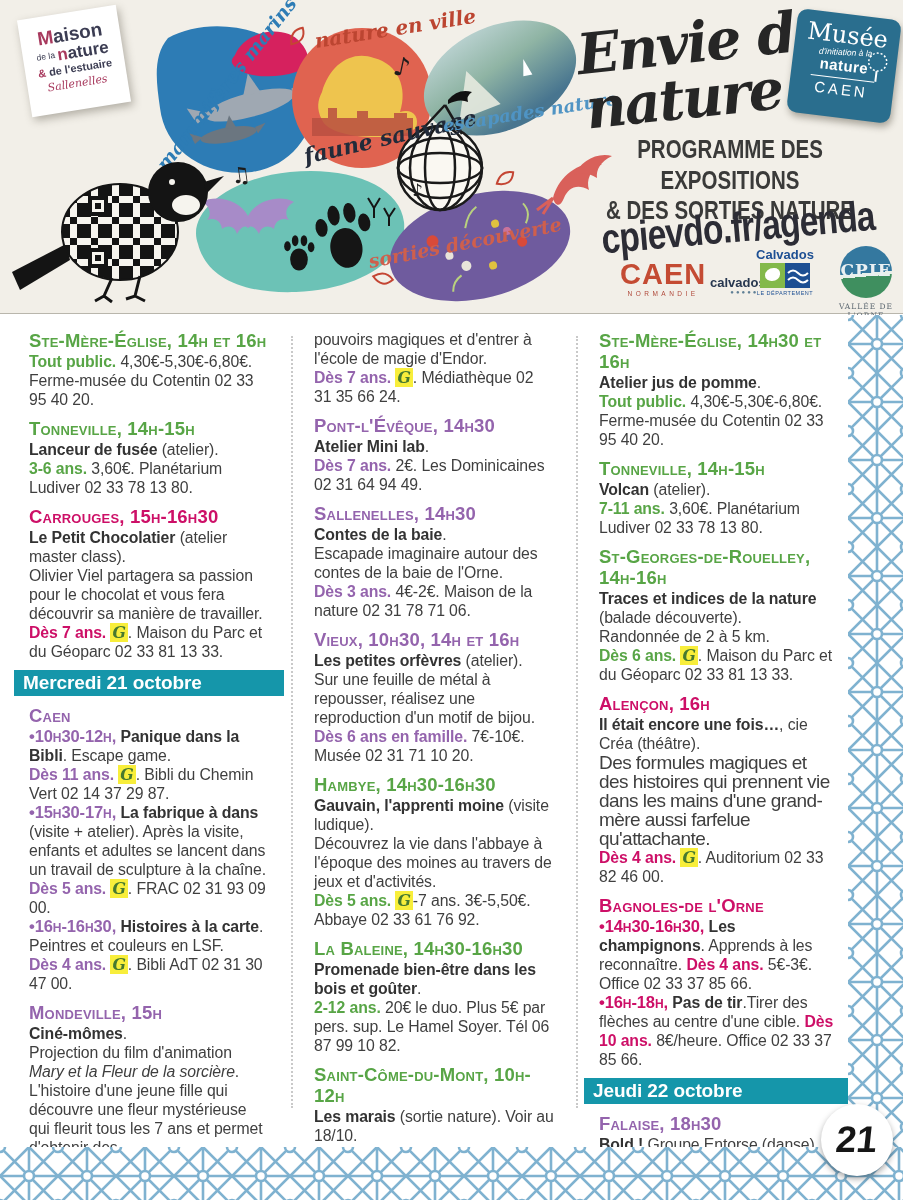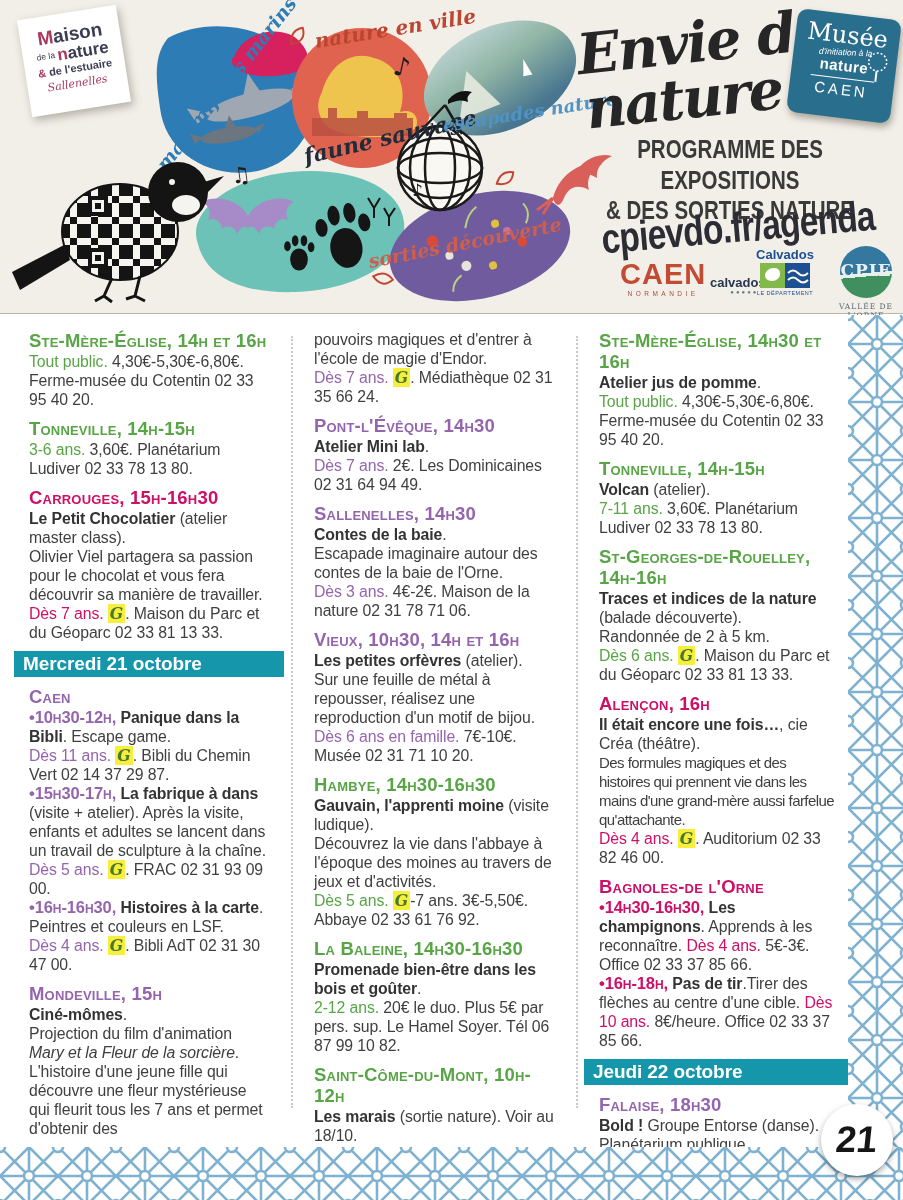--- a/index.html
+++ b/index.html
@@ -74,25 +74,25 @@
   .city{font-size:18.5px;line-height:21px;font-weight:700;font-variant:small-caps;
         letter-spacing:.2px;margin:9px 0 1px;}
   .col > .event:first-child .city{margin-top:0;}
   .event{margin:0 15px 9px;}
   .para{margin:0;}
   .event.green .city,.event.green .sa,.event.green .st{color:#58a546;}
   .event.purple .city,.event.purple .sa,.event.purple .st{color:#9464ad;}
   .event.pink .city,.event.pink .sa,.event.pink .st{color:#cd0f67;}
   .sb{font-weight:700;color:#333;}
   .si{font-style:italic;}
-  .sa{font-weight:400;}
+  .sa{font-weight:700;}
   .st{font-weight:700;font-variant:small-caps;font-size:16.5px;}
   .sg{background:#f8ee3b;color:#47792f;font-family:"DejaVu Serif",serif;font-style:italic;
       font-weight:700;padding:0 2px;}
-  .cond{font-size:15px;letter-spacing:-0.55px;}
+  .cond{font-size:19px;letter-spacing:-0.55px;}
   .day-banner{background:#1596aa;color:#fff;font-size:19px;font-weight:700;
       padding:3px 0 4px 9px;margin:7px 0 7px;}
 
   
   .pat{position:absolute;}
   .pat-right{right:0;top:315px;}
   .pat-bottom{left:0;bottom:0;}
   .pagenum{position:absolute;left:821px;top:1104px;width:72px;height:72px;border-radius:50%;
       background:#fff;box-shadow:0 3px 6px rgba(0,0,0,.35);display:flex;align-items:center;
       justify-content:center;}
@@ -319,20 +319,21 @@
   <div class="col-sep sep2"></div>
 
   <div class="content">
     <div class="col col1">
         <article class="event green">
           <h3 class="city">Ste-Mère-Église, 14h et 16h</h3>
           <p class="para"><span class="sa">Tout public.</span><span> 4,30€-5,30€-6,80€. Ferme-musée du Cotentin 02 33 95 40 20.</span></p>
         </article>
         <article class="event green">
           <h3 class="city">Tonneville, 14h-15h</h3>
+          <p class="para"><span class="sb">Lanceur de fusée</span><span> (atelier).</span></p>
           <p class="para"><span class="sa">3-6 ans.</span><span> 3,60€. Planétarium Ludiver 02 33 78 13 80.</span></p>
         </article>
         <article class="event pink">
           <h3 class="city">Carrouges, 15h-16h30</h3>
           <p class="para"><span class="sb">Le Petit Chocolatier</span><span> (atelier master class).</span></p>
           <p class="para"><span>Olivier Viel partagera sa passion pour le chocolat et vous fera découvrir sa manière de travailler.</span></p>
           <p class="para"><span class="sa">Dès 7 ans.</span><span> </span><span class="sg">G</span><span>. Maison du Parc et du Géoparc 02 33 81 13 33.</span></p>
         </article>
         <div class="day-banner">Mercredi 21 octobre</div>
         <article class="event purple">

